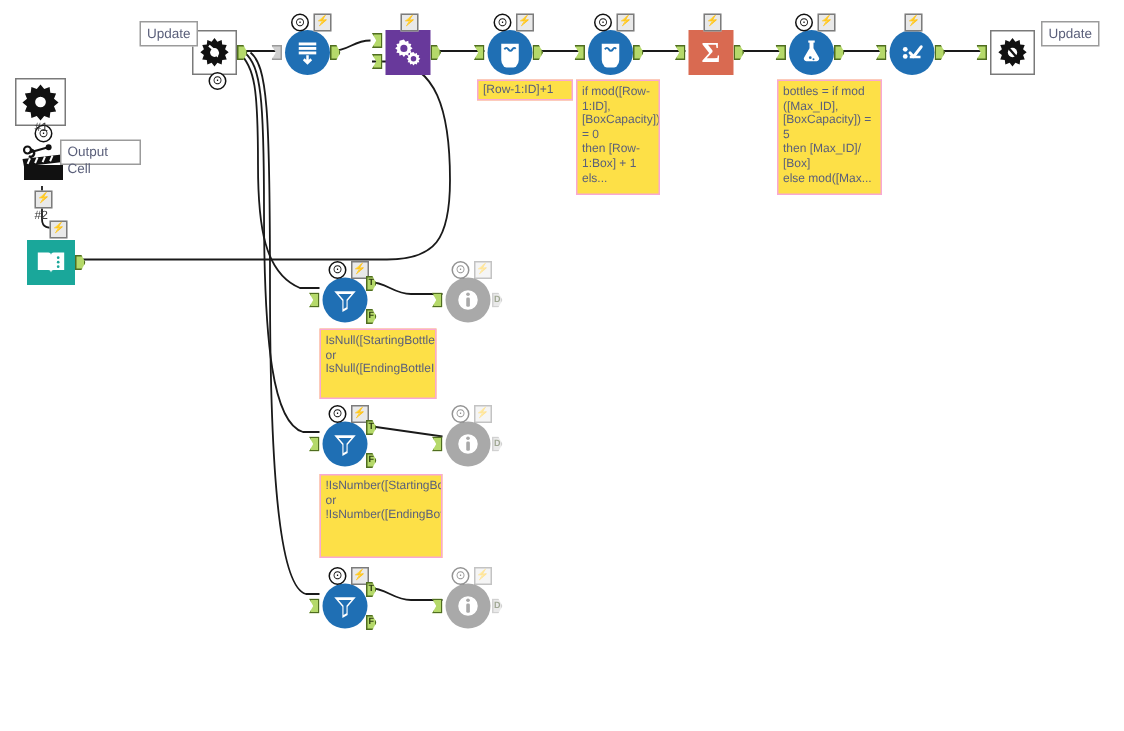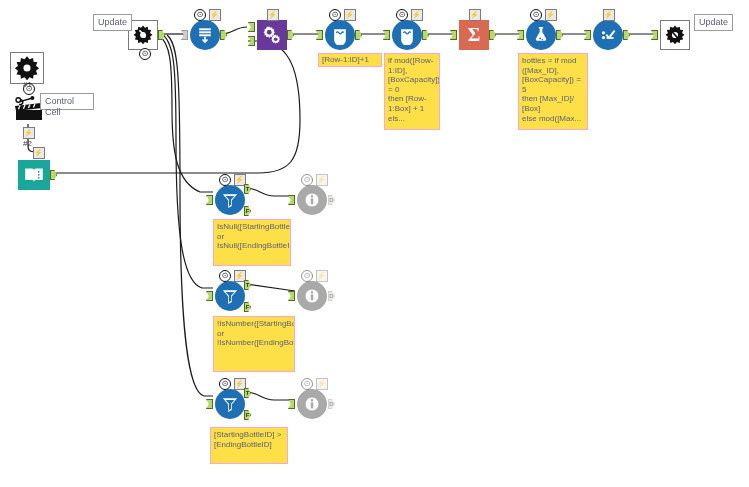--- a/index.html
+++ b/index.html
@@ -269,21 +269,21 @@
     <svg class="ic" width="36" height="32" viewBox="0 0 36 32">
       <path d="M5 14 L31 11 L32 16 L6 19 z" fill="#111"></path>
       <path d="M10 13.6 L8.4 17.3 M15 13 L13.4 16.7 M20 12.4 L18.4 16.1 M25 11.8 L23.4 15.5" stroke="#fff" stroke-width="1.3"></path>
       <rect x="6" y="18" width="26" height="10" fill="#111"></rect>
       <path d="M8 10 a2.4 2.4 0 1 1 1.2 2.2" stroke="#111" stroke-width="1.6" fill="none"></path>
       <circle cx="8.3" cy="8" r="2.3" fill="#fff" stroke="#111" stroke-width="1.4"></circle>
       <path d="M9.6 9.6 L21 6.5" stroke="#111" stroke-width="1.4"></path>
       <circle cx="22.4" cy="6.1" r="2" fill="#111"></circle>
     </svg>
   </div>
-  <div class="label-box" style="left:40px;top:93px;width:54px;height:17px;">Control Cell</div>
+  <div class="label-box" style="left:40px;top:93px;width:54px;height:17px;">Output Cell</div>
   <div class="badge lightning" style="left:23px;top:127px;">⚡</div>
   <div class="plain-label" style="left:23px;top:139px;">#2</div>
   <div class="badge lightning" style="left:33px;top:147px;">⚡</div>
 
   <div class="node" style="left:18px;top:160px;">
     <div class="tool-square teal" style="width:32px;height:30px;">
       <svg class="ic" width="24" height="24" viewBox="0 0 24 24">
         <path d="M3.2 5.4 h7 a1.8 1.8 0 0 1 1.8 1.8 v11.4 a1.8 1.8 0 0 0 -1.8 -1.6 h-7 z" fill="#fff"></path>
         <path d="M20.8 5.4 h-7 a1.8 1.8 0 0 0 -1.8 1.8 v11.4 a1.8 1.8 0 0 1 1.8 -1.6 h7 z" fill="#fff"></path>
         <circle cx="16.8" cy="8.8" r=".9" fill="#1aa79a"></circle>
@@ -372,15 +372,14 @@
         <circle cx="12" cy="12" r="8.4" fill="none" stroke="#a9a9a9" stroke-width="1.2"></circle>
         <circle cx="12" cy="7.4" r="1.45" fill="#a9a9a9"></circle>
         <rect x="10.6" y="10" width="2.9" height="7.4" rx="1.1" fill="#a9a9a9"></rect>
       </svg>
     </div>
     <div class="badge cfg dim" style="left:4px;top:-11px;">⊙</div>
     <div class="badge lightning dim" style="left:19px;top:-11px;">⚡</div>
     <div class="anchor in" style="left:-9px;top:10px;"></div>
     <div class="anchor out gray lbl" style="left:31px;top:10px;opacity:.45;">D</div>
   </div>
-  <div class="anno" style="left:210px;top:427px;width:78px;height:37px;">[StartingBottleID] &gt; [EndingBottleID]</div>
 
 </div>
 
 </body></html>

